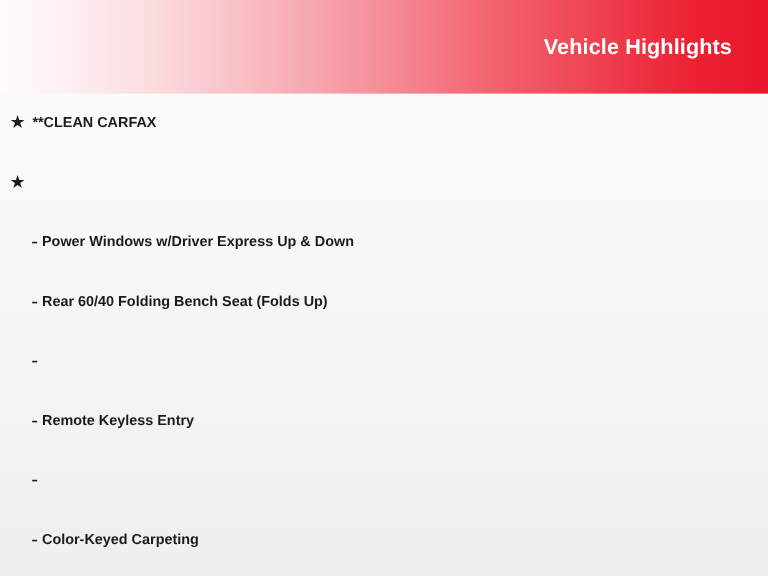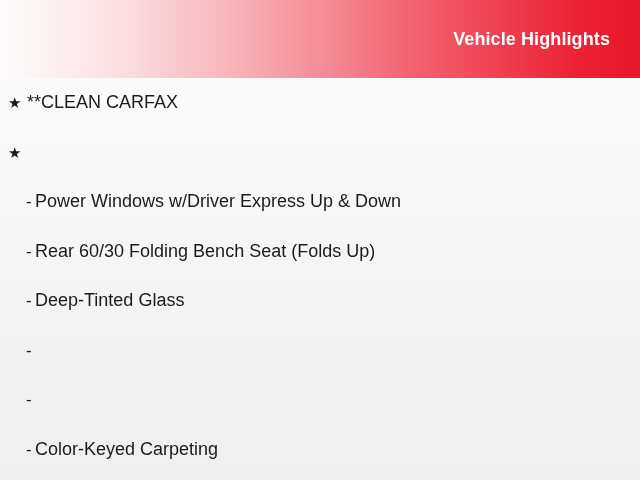--- a/index.html
+++ b/index.html
@@ -71,23 +71,24 @@
   .highlight-row .marker {
     position: absolute;
     top: 0;
     font-size: 17px;
     color: #1b1b1b;
     line-height: 49.5px;
   }
   .highlight-row .label {
     position: absolute;
     top: 0;
-    font-size: 18px;
+    font-size: 12px;
     color: #1b1b1b;
     line-height: 49.5px;
+    font-weight: bold;
   }
   
   .level-0 .marker {
     left: 8px;
     font-size: 15px;
   }
   .level-0 .label {
     left: 27px;
   }
   
@@ -115,28 +116,28 @@
       </li>
       <li class="highlight-row level-0">
         <span class="marker">★</span>
       </li>
       <li class="highlight-row level-1">
         <span class="marker">-</span>
         <span class="label">Power Windows w/Driver Express Up &amp; Down</span>
       </li>
       <li class="highlight-row level-1">
         <span class="marker">-</span>
-        <span class="label">Rear 60/30 Folding Bench Seat (Folds Up)</span>
+        <span class="label">Rear 60/40 Folding Bench Seat (Folds Up)</span>
       </li>
       <li class="highlight-row level-1">
         <span class="marker">-</span>
-        <span class="label">Deep-Tinted Glass</span>
       </li>
       <li class="highlight-row level-1">
         <span class="marker">-</span>
+        <span class="label">Remote Keyless Entry</span>
       </li>
       <li class="highlight-row level-1">
         <span class="marker">-</span>
       </li>
       <li class="highlight-row level-1">
         <span class="marker">-</span>
         <span class="label">Color-Keyed Carpeting</span>
       </li>
     </ul>
 

